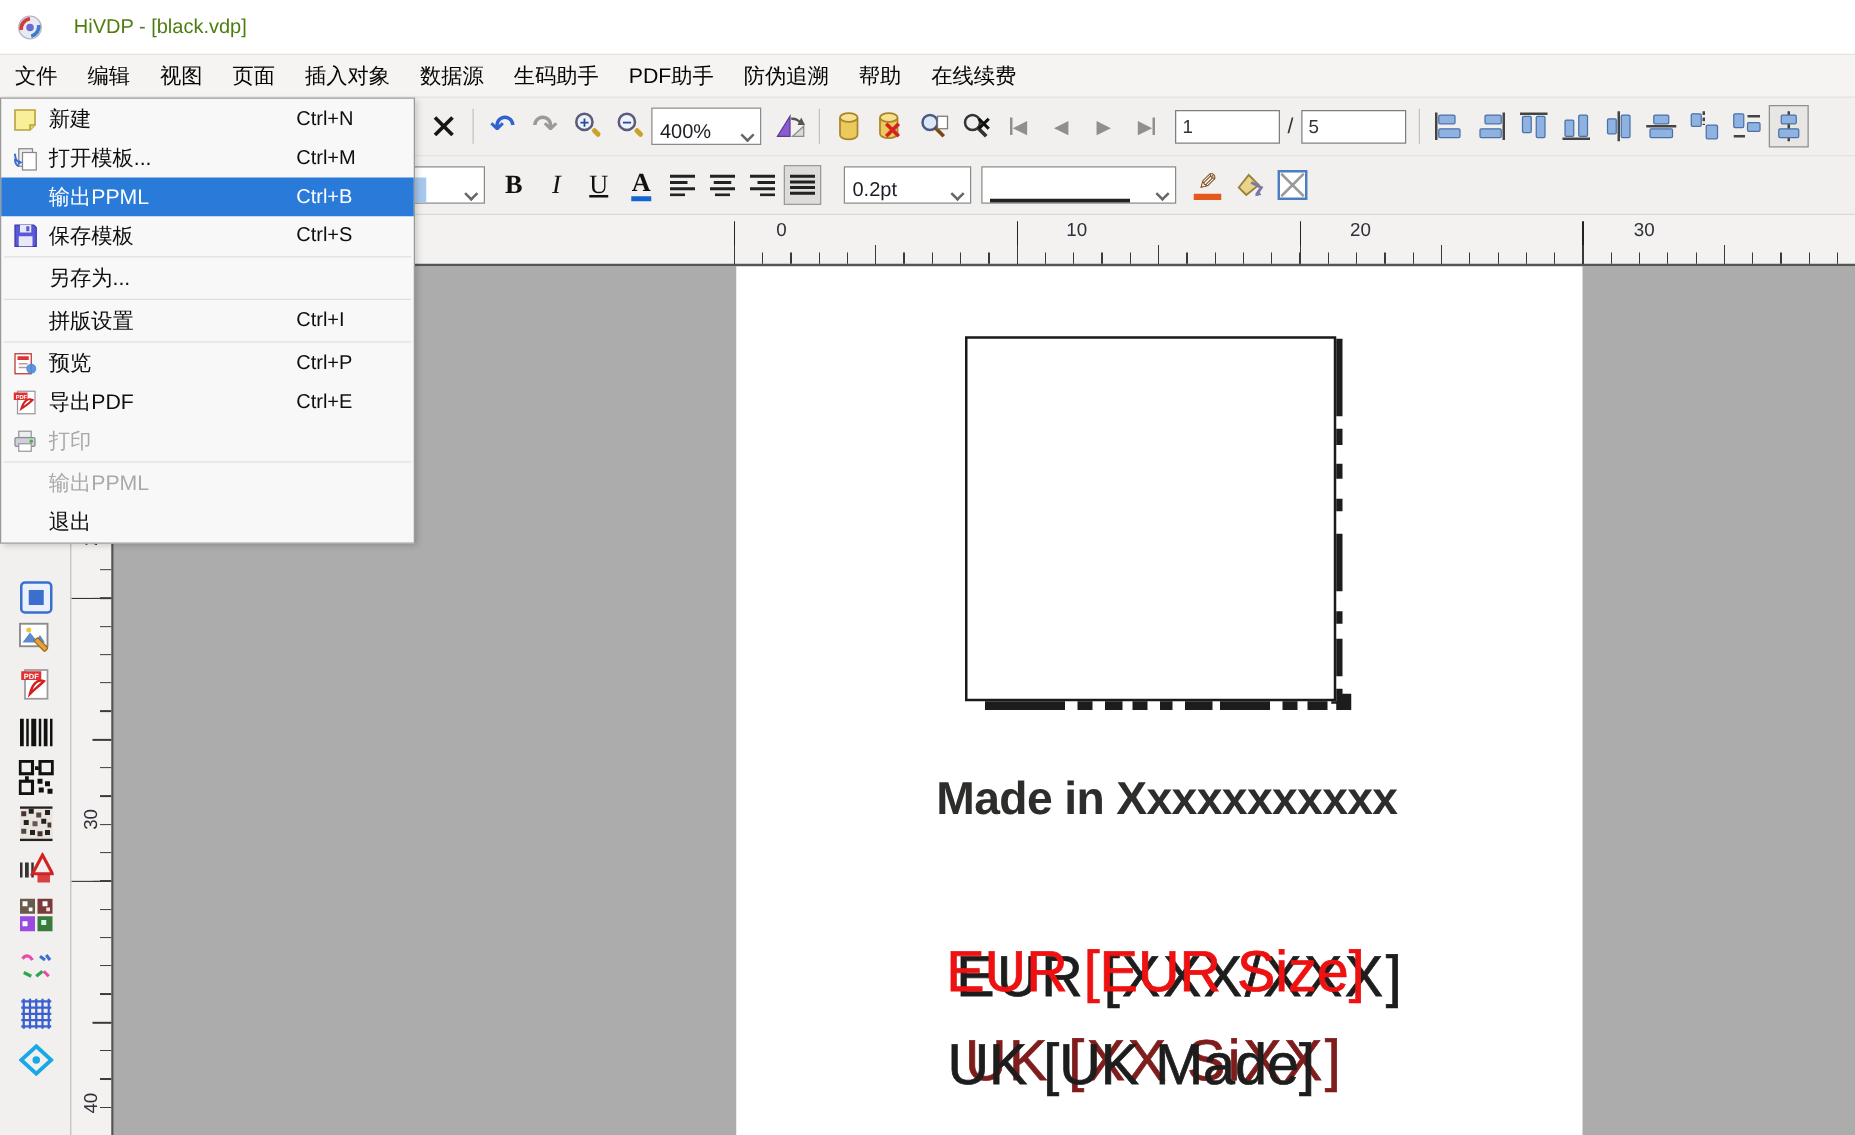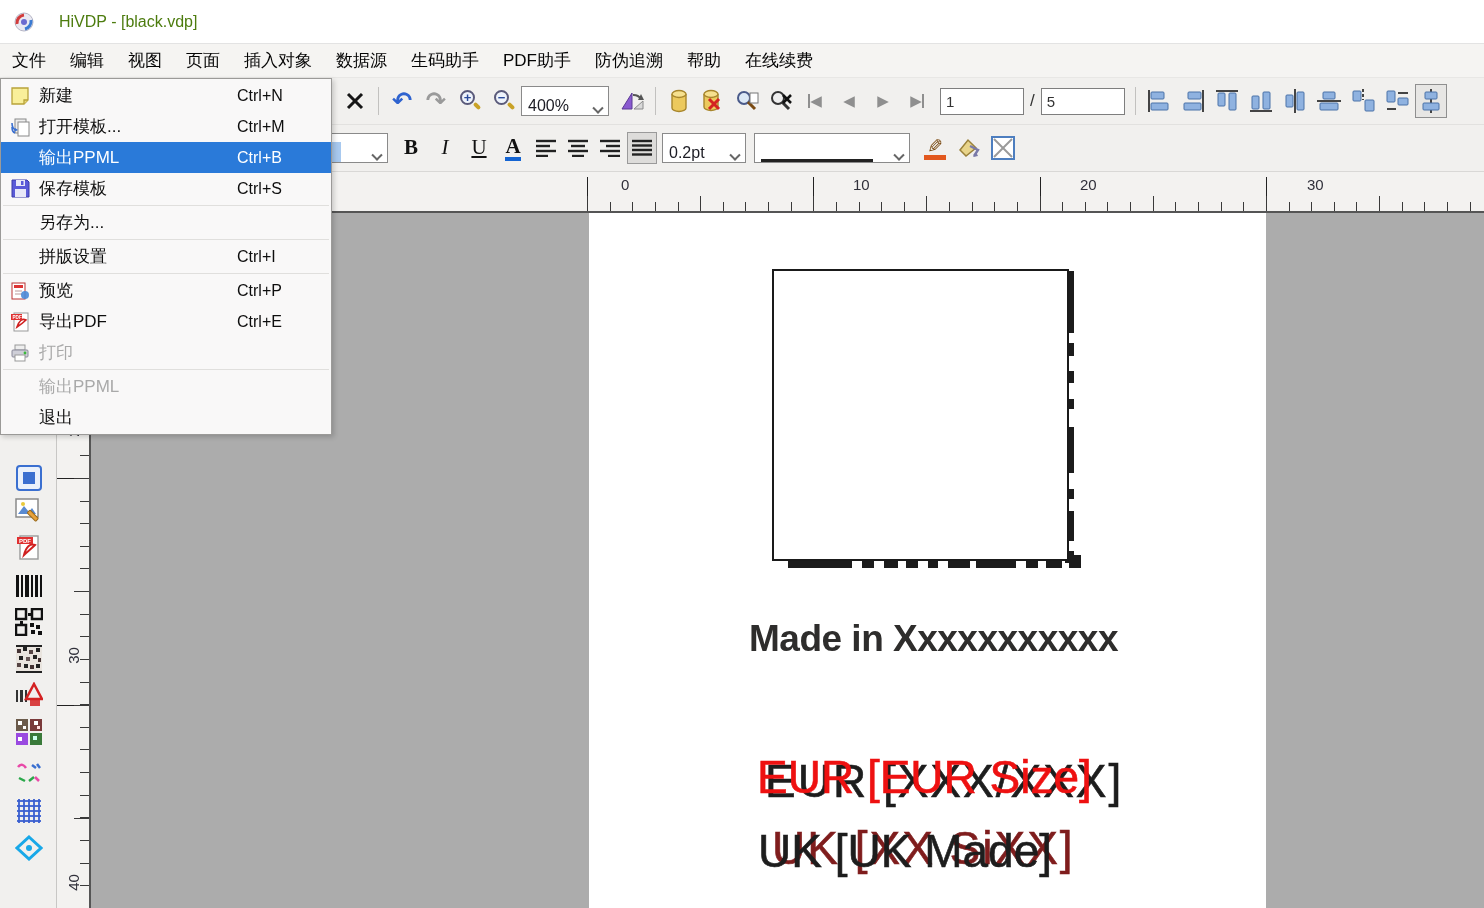--- a/index.html
+++ b/index.html
@@ -332,21 +332,21 @@
       </svg>
     </div>
     <div class="para-btn pressed">
       <svg width="22" height="18" viewBox="0 0 22 18">
         <line x1="1" y1="2" x2="21" y2="2" stroke="#222" stroke-width="2.4"></line>
           <line x1="1" y1="6.5" x2="21" y2="6.5" stroke="#222" stroke-width="2.4"></line>
         <line x1="1" y1="11" x2="21" y2="11" stroke="#222" stroke-width="2.4"></line>
           <line x1="1" y1="15.5" x2="21" y2="15.5" stroke="#222" stroke-width="2.4"></line>
       </svg>
     </div>
-    <div class="combo" style="width:84px;margin-left:4px">
+    <div class="combo" style="width:102px;margin-left:17px">
       <span class="ctext">0.2pt</span>
       <span class="chev"></span>
     </div>
     <div class="combo" style="width:156px;margin-left:8px">
       <span style="display:inline-block;width:112px;height:3px;background:#222"></span>
       <span class="chev"></span>
     </div>
     <div class="tb-btn" style="margin-left:10px">
       <span class="pencil-wrap">
         <span class="pencil-glyph">✎</span>

